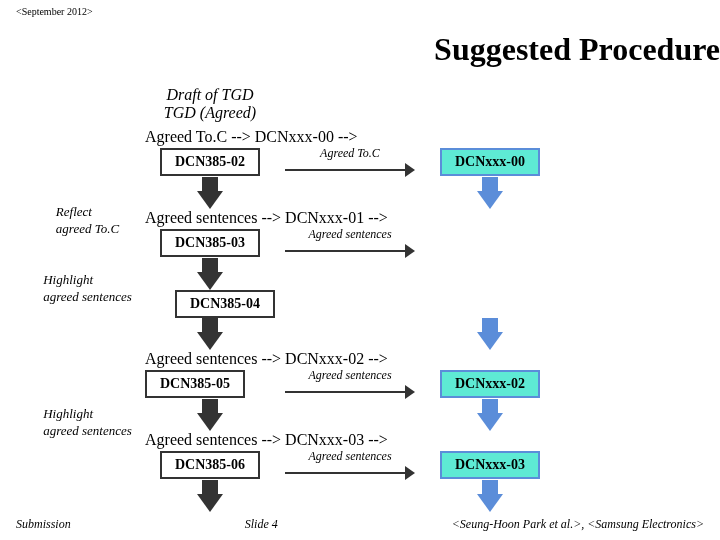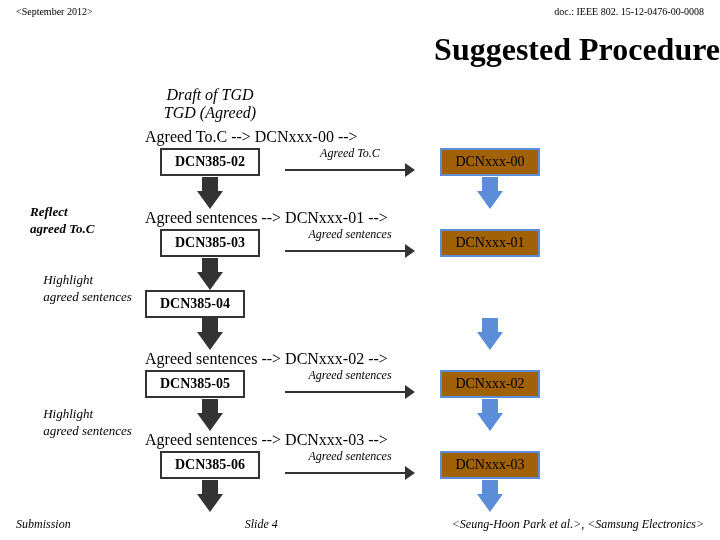--- a/index.html
+++ b/index.html
@@ -76,22 +76,22 @@
       min-width: 100px;
       text-align: center;
       position: relative;
       z-index: 2;
     }
 
     .dcn-box-highlight {
       border: 2px solid #5b8dd9;
       padding: 4px 12px;
       font-size: 14px;
-      font-weight: normal;
-      background: #a16207;
+      font-weight: bold;
+      background: #5eead4;
       min-width: 100px;
       text-align: center;
       position: relative;
       z-index: 2;
     }
 
     .arrow-down {
       width: 0;
       height: 0;
       border-left: 13px solid transparent;
@@ -169,30 +169,29 @@
     .diagram-wrapper {
       position: relative;
       flex: 1;
     }
   </style>
 </head>
 <body>
 
 <div class="header-bar">
   <span>&lt;September 2012&gt;</span>
-  <span>doc.: IEEE 802. 15-12-0476-00-0008</span>
 </div>
 
 <div class="page-title">Suggested Procedure</div>
 
 <div class="main-content">
 
   <div class="left-labels">
     <div class="label-spacer-top"></div>
-    <div class="label-block" style="height:68px; display:flex; align-items:flex-start;font-weight:bold;">
+    <div class="label-block" style="height:68px; display:flex; align-items:center;">
       <span class="label-text">Reflect<br>agreed To.C</span>
     </div>
     <div class="label-block" style="height:62px; display:flex; align-items:center;">
       <span class="label-text">Highlight<br>agreed sentences</span>
     </div>
     <div class="label-block" style="height:62px; display:flex; align-items:center; margin-top:10px;">
     </div>
     <div class="label-block" style="height:62px; display:flex; align-items:center;">
       <span class="label-text">Highlight<br>agreed sentences</span>
     </div>
@@ -249,42 +248,39 @@
       <div style="width:130px; display:flex; justify-content:center;">
         <div class="dcn-box">DCN385-03</div>
       </div>
       <div style="width:150px; display:flex; align-items:center; flex-direction:column; justify-content:center;">
         <span class="agreed-label">Agreed sentences</span>
         <div style="display:flex; align-items:center; width:130px;">
           <div class="h-line" style="width:120px;"></div>
           <div class="h-arrow-right"></div>
         </div>
       </div>
-      <div style="width:130px; display:flex; justify-content:center;">
-        <div class="dcn-box-highlight">DCNxxx-01</div>
-      </div>
     </div>
 
     
     <div style="display:flex; flex-direction:row; align-items:flex-start;">
       <div style="width:130px; display:flex; flex-direction:column; align-items:center;">
         <div class="arrow-container">
           <div class="arrow-shaft-dark"></div>
           <div class="arrow-down-dark"></div>
         </div>
       </div>
       <div style="width:150px;"></div>
       <div style="width:130px; display:flex; flex-direction:column; align-items:center;">
         
       </div>
     </div>
 
     
     <div style="display:flex; flex-direction:row; align-items:center; margin-bottom:0;">
-      <div style="width:130px; display:flex; justify-content:flex-start;">
+      <div style="width:130px; display:flex; justify-content:flex-end;">
         <div class="dcn-box">DCN385-04</div>
       </div>
       <div style="width:150px;"></div>
       <div style="width:130px;"></div>
     </div>
 
     
     <div style="display:flex; flex-direction:row; align-items:flex-start;">
       <div style="width:130px; display:flex; flex-direction:column; align-items:center;">
         <div class="arrow-container">

